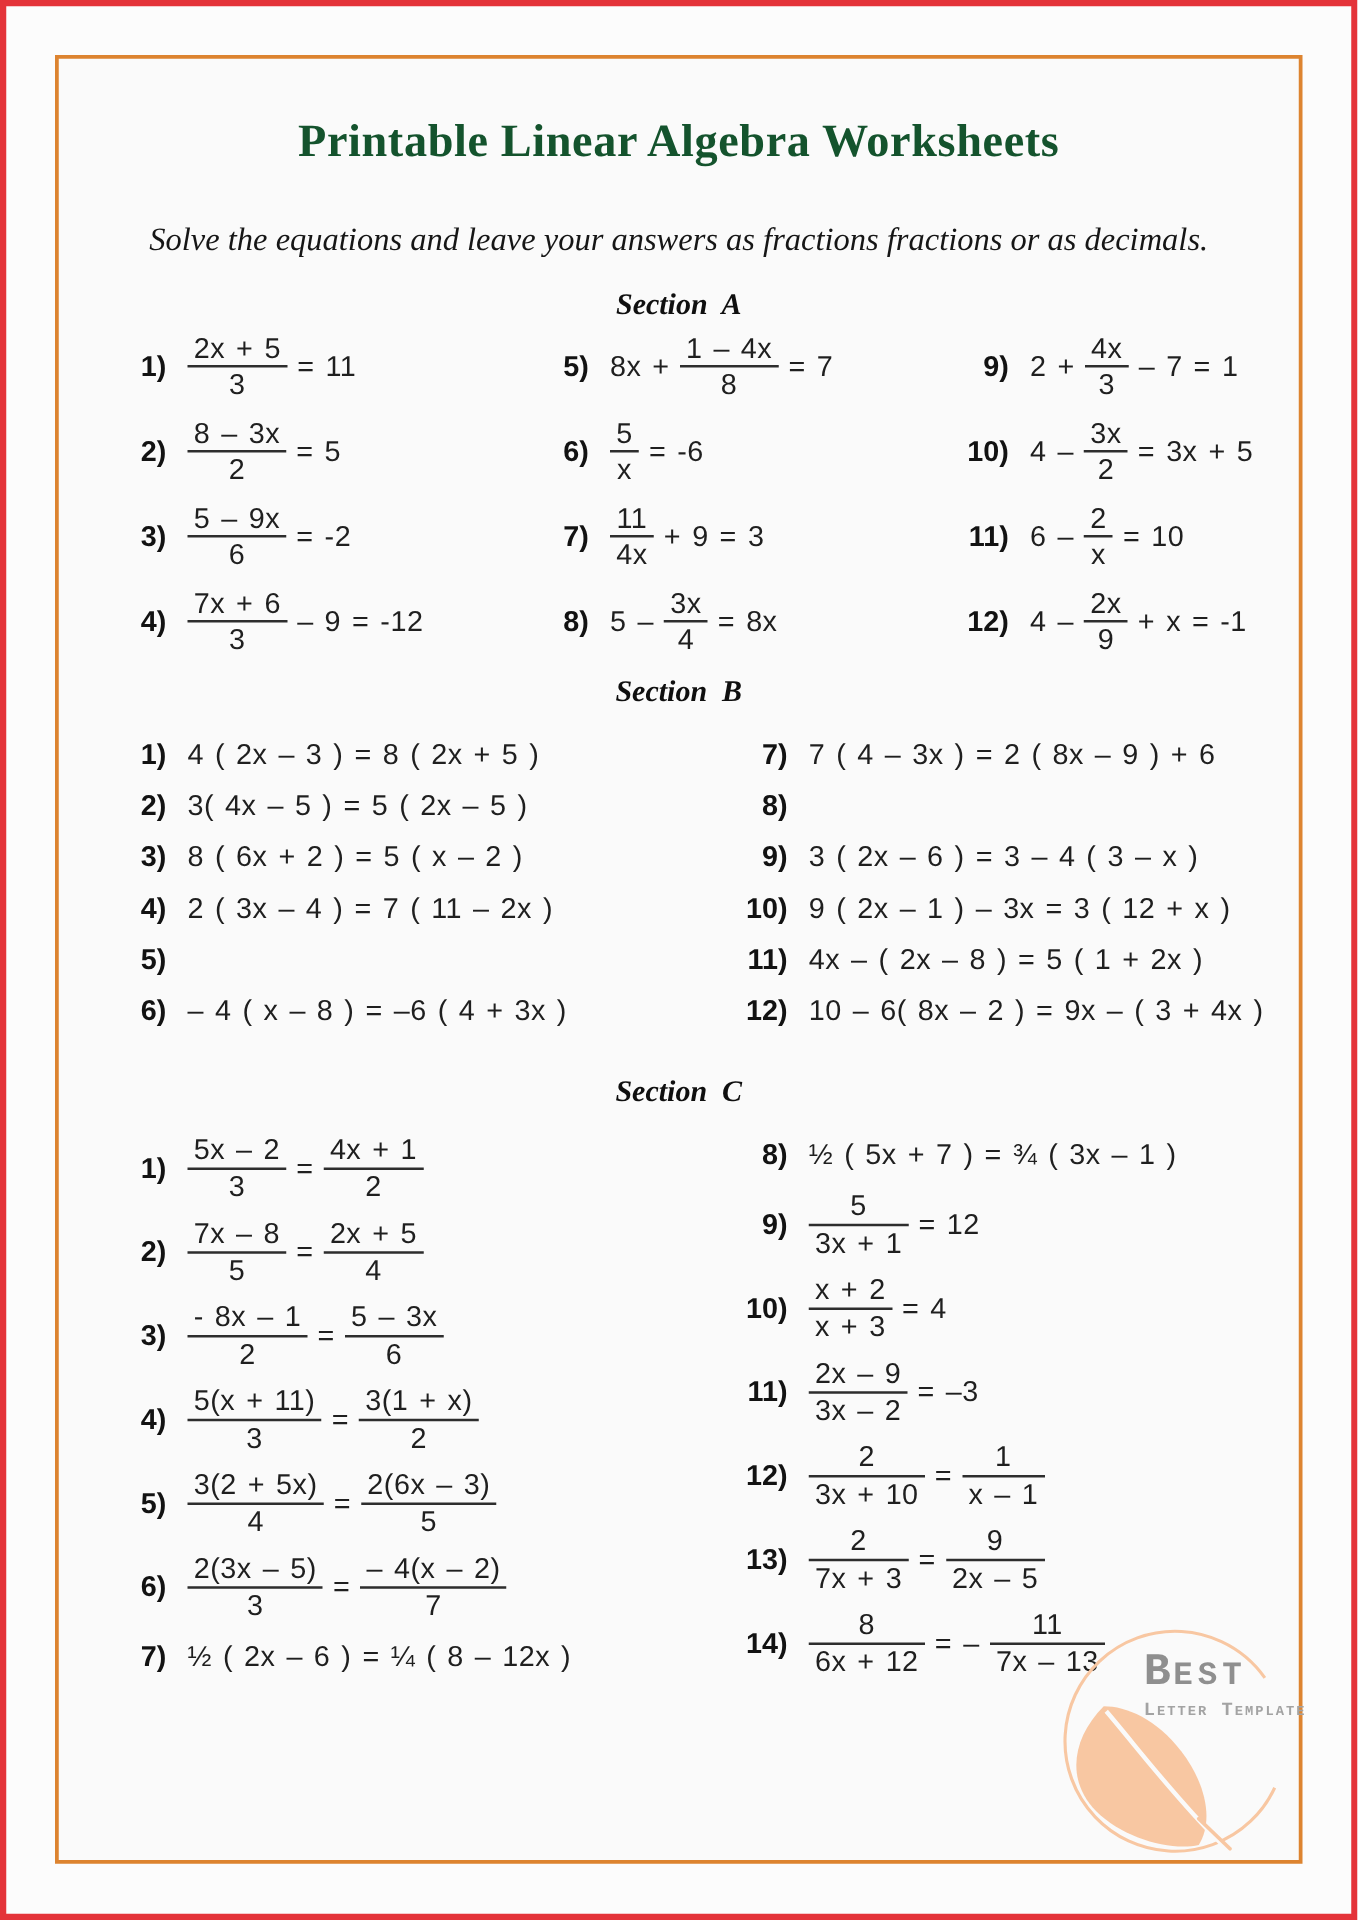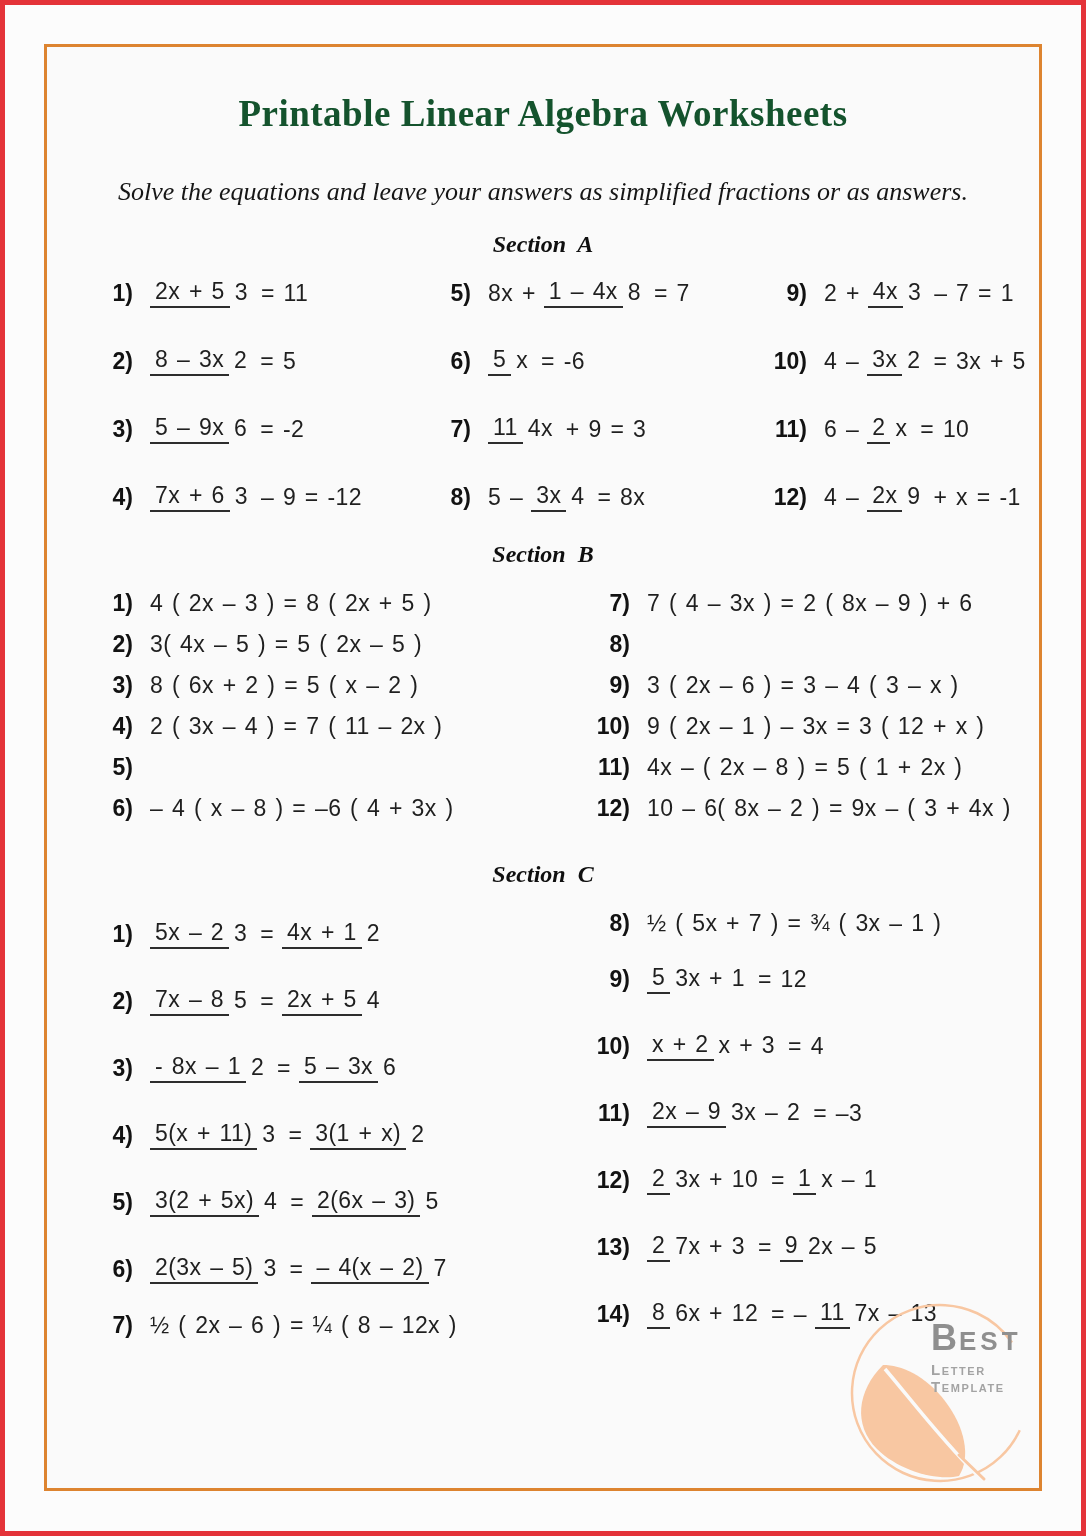--- a/index.html
+++ b/index.html
@@ -91,21 +91,21 @@
     align-items:center;
     column-gap:8px;
     font-size:23px;
     color:var(--ink);
     letter-spacing:0.4px;
     word-spacing:2px;
     white-space:nowrap;
   }
   .frac{
     display:inline-flex;
-    flex-direction:row;
+    flex-direction:column;
     align-items:flex-start;
     line-height:1.12;
   }
   .fn{
     align-self:stretch;
     text-align:center;
     padding:0 5px 1px 5px;
     border-bottom:2px solid #2d2d2d;
   }
   .fd{
@@ -115,23 +115,23 @@
   }
   .logo{
     position:absolute;
     left:782px;top:1282px;
     width:266px;height:206px;
     pointer-events:none;
   }
   .logo svg{position:absolute;left:0;top:0;}
   .logo-text{
     position:absolute;
-    left:144px;top:30px;
+    left:128px;top:30px;
     color:var(--logo_gray);
-    font-family:Liberation Sans, sans-serif;
+    font-family:Liberation Mono, monospace;
   }
   .lb{font-size:36px;font-weight:bold;letter-spacing:2px;}
   .lrest{font-size:26px;font-weight:bold;letter-spacing:4px;text-transform:uppercase;}
   .lsub{
     margin-top:2px;
     font-size:15px;
     font-weight:bold;
     letter-spacing:1.6px;
     color:var(--logo_gray_light);
     font-variant:small-caps;
@@ -139,21 +139,21 @@
   }
 </style>
 </head>
 <body>
 
 <div class="page">
   <div class="frame"></div>
 
   <div class="content">
     <h1 class="title">Printable Linear Algebra Worksheets</h1>
-    <p class="instruction">Solve the equations and leave your answers as simplified fractions or as answers.</p>
+    <p class="instruction">Solve the equations and leave your answers as fractions fractions or as decimals.</p>
     <main id="sections">
         <section class="section secA">
           <h2 class="sec-heading">Section A</h2>
           <div class="cols">
             <div class="col">
               <div class="prob">
                 <span class="pnum">1)</span>
                 <span class="eq">
                   <span class="frac">
                     <span class="fn">2x + 5</span>

